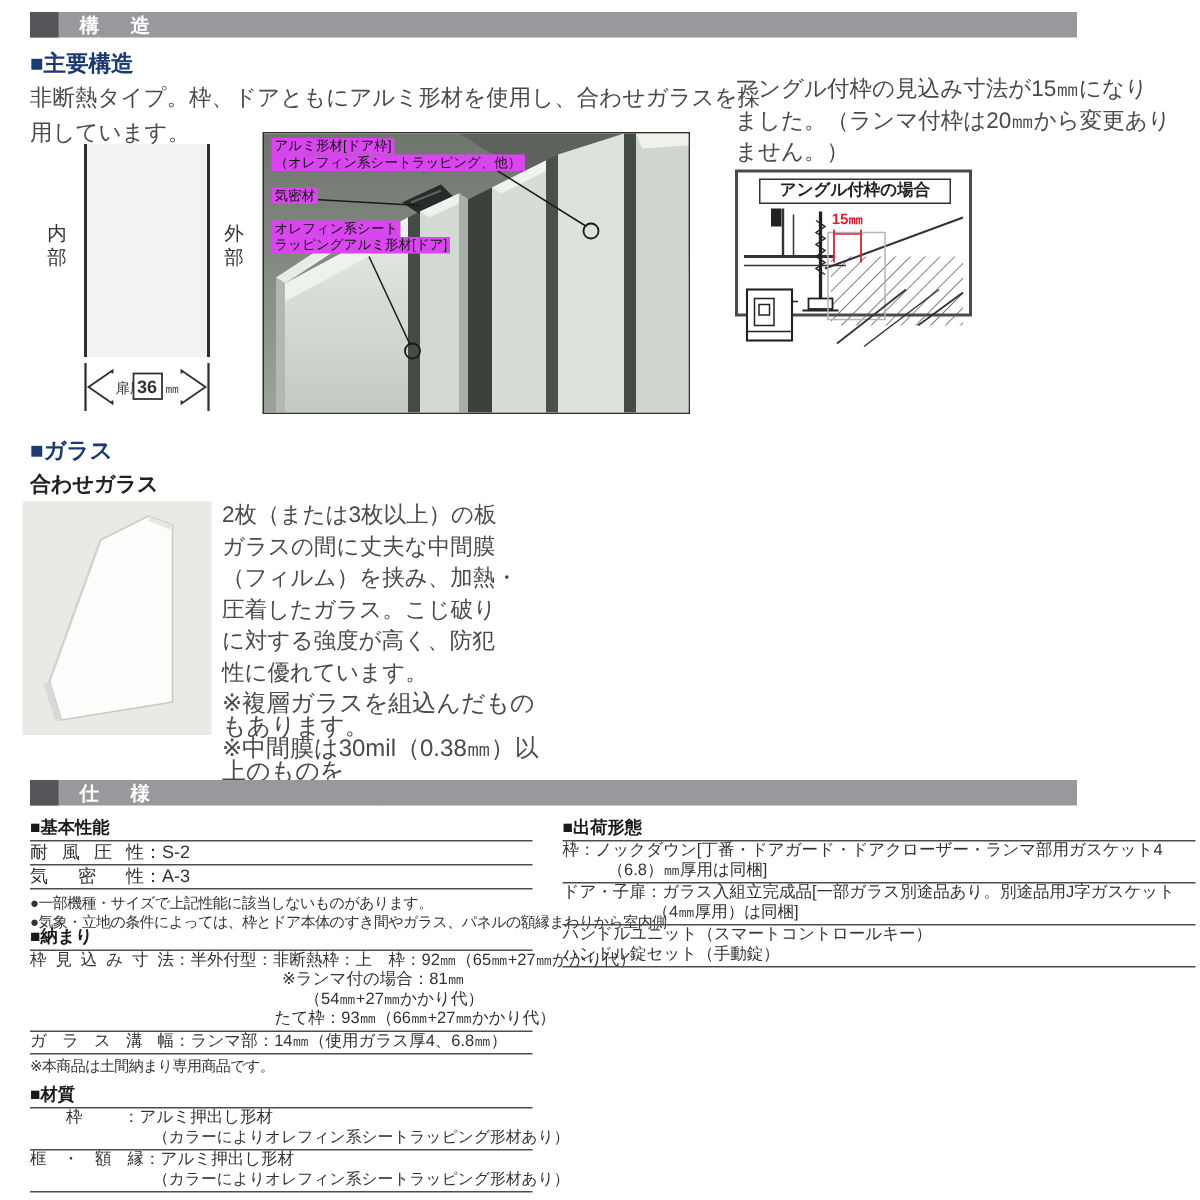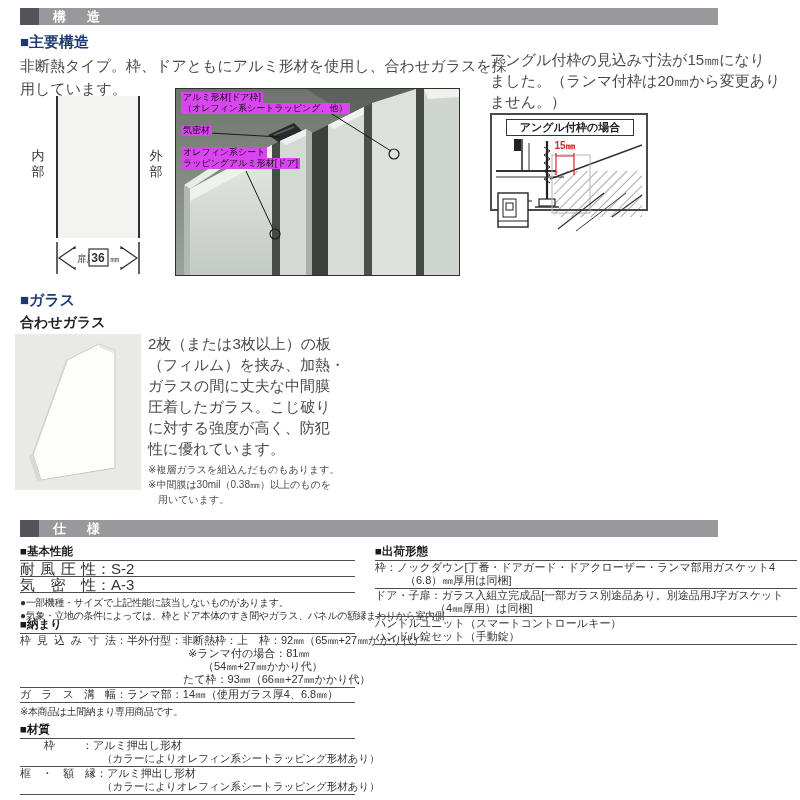--- a/index.html
+++ b/index.html
@@ -13,33 +13,33 @@
   .secbar{display:flex;height:17px;width:698px;background:#97999c;}
   .secbar .sq{width:19px;height:17px;background:#53555a;flex:0 0 auto;}
   .secbar .lbl{color:#ffffff;font-weight:bold;font-size:13px;line-height:17px;padding-left:14px;letter-spacing:4px;}
   .h-blue{color:#1c3a70;font-weight:bold;font-size:15px;}
   .h-sub{color:#222222;font-weight:bold;font-size:14px;}
   .body15{font-size:15px;line-height:23px;color:#4a4a4a;}
   .body15g{font-size:15px;line-height:21px;color:#4a4a4a;}
   
   .spec-block{position:absolute;}
   .spec-h{font-size:11.5px;font-weight:bold;color:#1a1a1a;border-bottom:1px solid #4d4d4d;padding-bottom:1px;}
-  .spec-row{font-size:15px;color:#333333;border-bottom:1px solid #4d4d4d;line-height:15px;display:flex;}
+  .spec-row{font-size:12px;color:#333333;border-bottom:1px solid #4d4d4d;line-height:15px;display:flex;}
   .spec-line{font-size:11px;color:#333333;line-height:13px;white-space:nowrap;}
   .rule-after{border-bottom:1px solid #4d4d4d;padding-bottom:1px;}
   .jlabel{display:inline-block;text-align:justify;text-align-last:justify;}
   .notes9{font-size:10px;line-height:13px;color:#333333;letter-spacing:-0.4px;white-space:nowrap;}
   
   .photo-label{position:absolute;font-size:9px;line-height:11px;color:#111111;}
   .photo-label span{background:#d946ef;display:inline-block;padding:0 2px;}
   
   .angle-box{border:2px solid #4a4a4a;background:#ffffff;}
   .angle-title{position:absolute;left:14px;top:4px;width:126px;height:15px;border:1px solid #333333;
     font-size:11px;font-weight:bold;color:#222222;text-align:center;line-height:15px;background:#ffffff;}
-  .glass-notes{font-size:10px;line-height:15px;color:#4a4a4a;}
+  .glass-notes{font-size:16px;line-height:15px;color:#4a4a4a;}
 </style>
 </head>
 <body>
 
 <div class="abs secbar" style="left:20px;top:8px;">
   <div class="sq"></div>
   <div class="lbl">構　造</div>
 </div>
 
 <div class="abs h-blue" style="left:20px;top:33px;">■主要構造</div>
@@ -191,22 +191,22 @@
     <polygon points="84,10 100,16 100,134 26,146 18,120 52,26" fill="#fdfdfc" stroke="#c6cac6" stroke-width="1"></polygon>
     <polygon points="18,120 26,146 22,147 14,122" fill="#d7dad6"></polygon>
     <polygon points="84,10 100,16 98,19 84,13" fill="#e3e6e2"></polygon>
     <line x1="52,26" y1="0" x2="0" y2="0" stroke="none"></line>
     <line x1="52" y1="26" x2="18" y2="120" stroke="#d0d4d0" stroke-width="1.5"></line>
   </svg>
 </div>
 
 <div class="abs" style="left:148px;top:333px;width:215px;">
   <div class="body15g">2枚（または3枚以上）の板</div>
+  <div class="body15g">ガラスの間に丈夫な中間膜</div>
   <div class="body15g">（フィルム）を挟み、加熱・</div>
-  <div class="body15g">ガラスの間に丈夫な中間膜</div>
   <div class="body15g">圧着したガラス。こじ破り</div>
   <div class="body15g">に対する強度が高く、防犯</div>
   <div class="body15g">性に優れています。</div>
   <div class="glass-notes" style="margin-top:3px;">※複層ガラスを組込んだものもあります。</div>
   <div class="glass-notes">※中間膜は30mil（0.38㎜）以上のものを</div>
   <div class="glass-notes">　用いています。</div>
 </div>
 
 <div class="abs secbar" style="left:20px;top:520px;">
   <div class="sq"></div>

